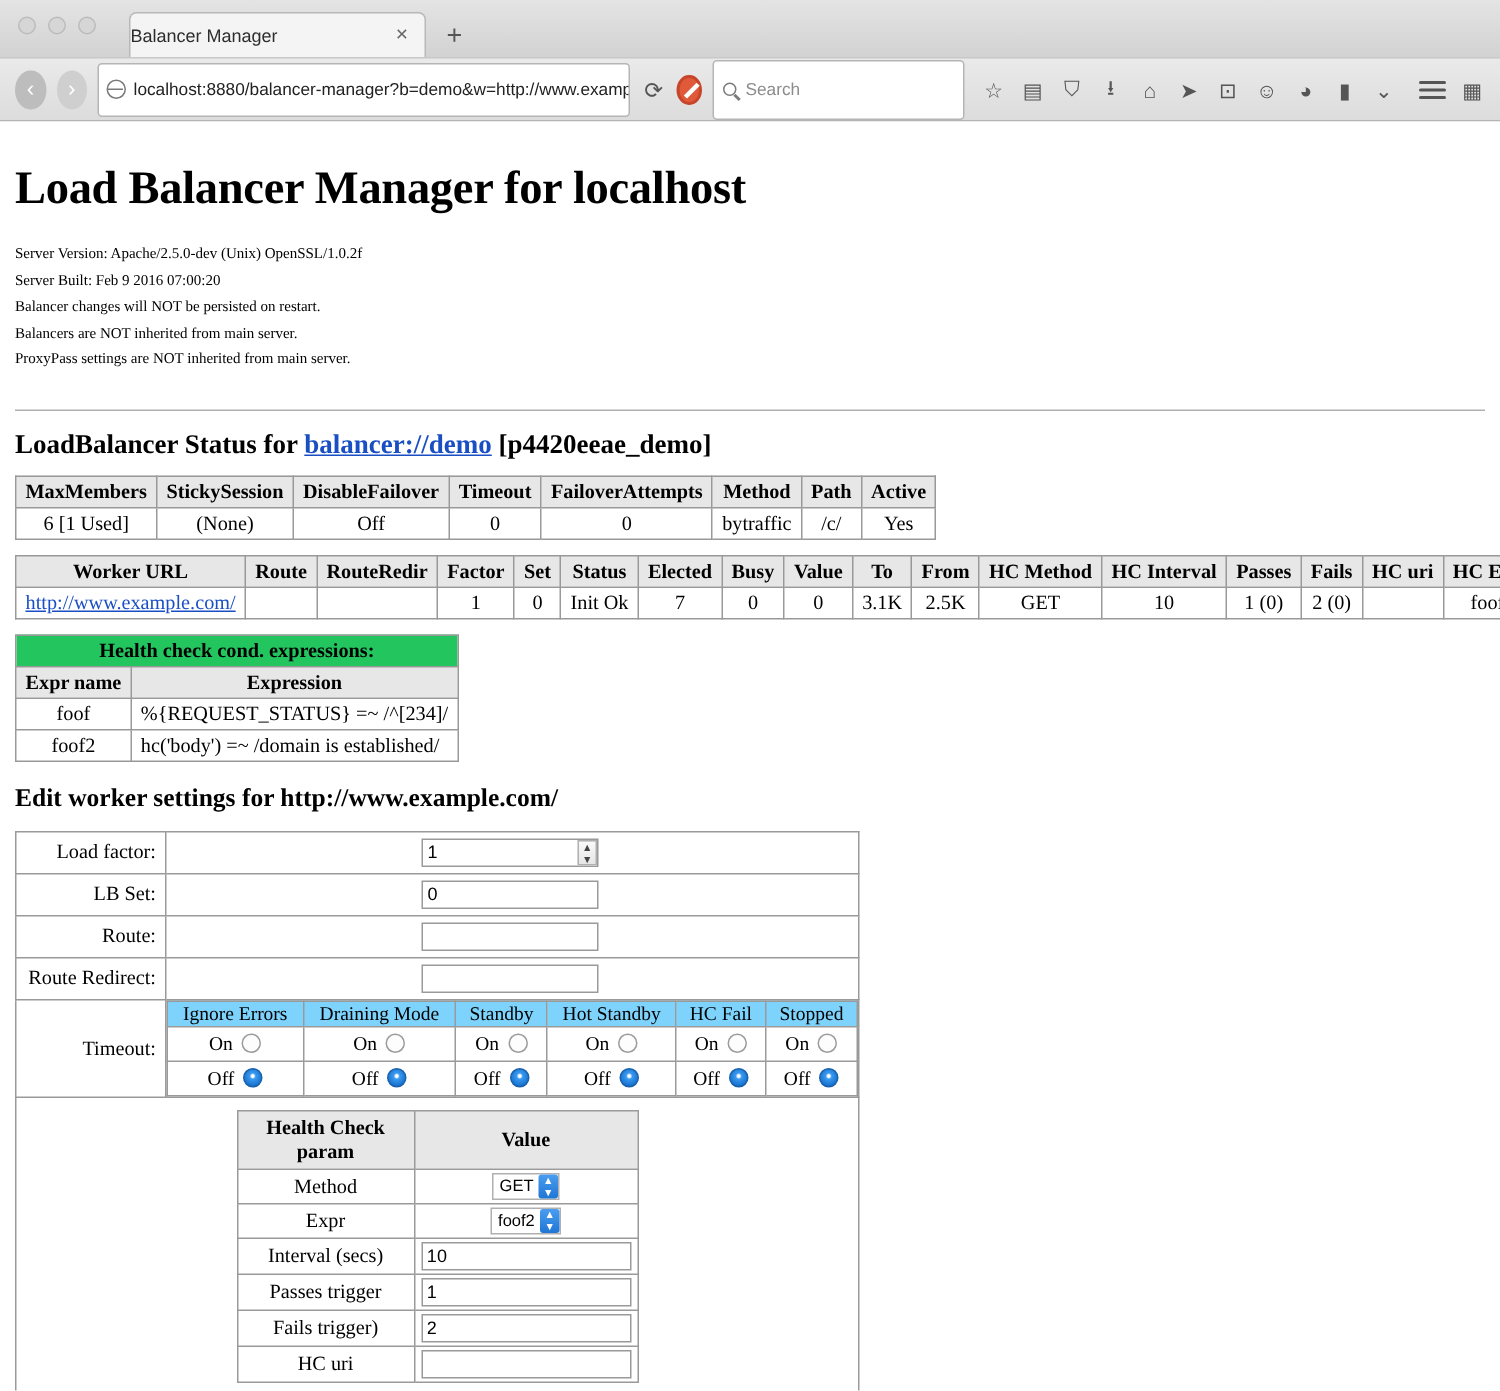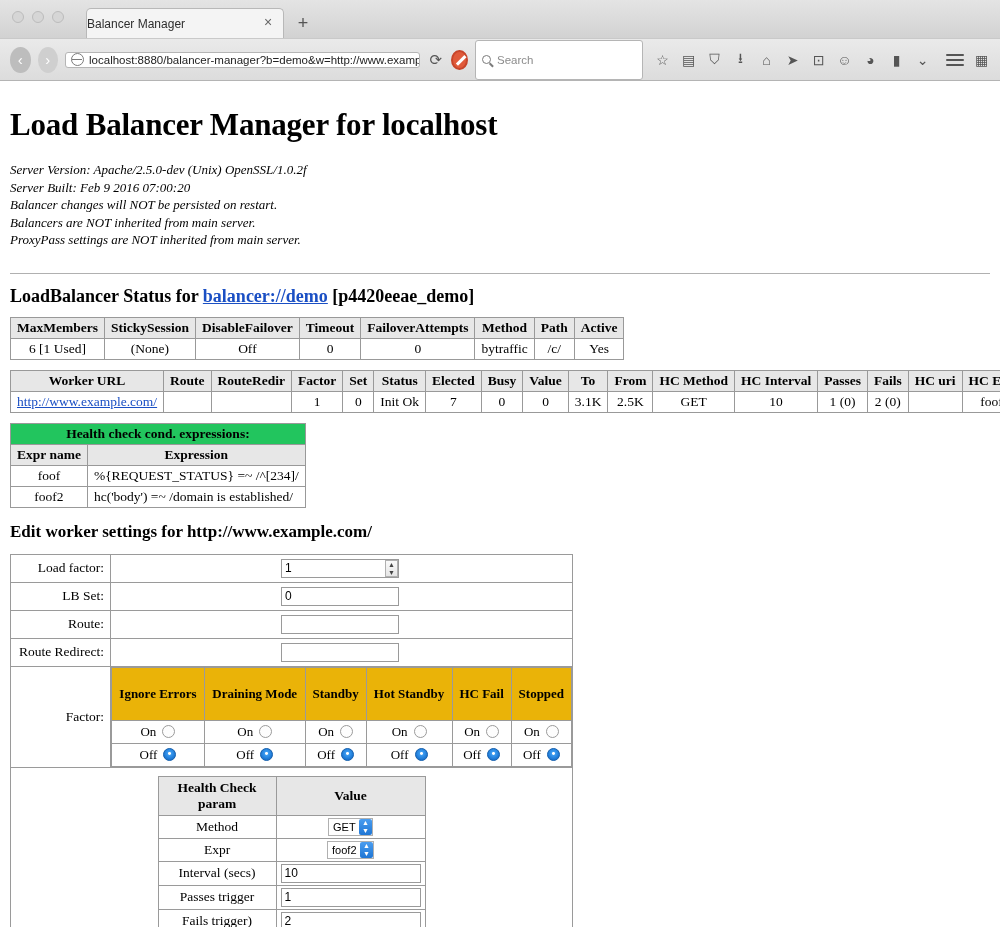--- a/index.html
+++ b/index.html
@@ -78,21 +78,21 @@
   }
   .navbtn {
     width: 26px; height: 26px; border-radius: 50%;
     background: #cfcfcf;
     display: flex; align-items: center; justify-content: center;
     color: #fff; font-size: 15px;
   }
   .navbtn.enabled { background: #bdbdbd; }
   .urlbar {
     flex: 0 0 355px;
-    height: 16px;
+    height: 36px;
     background: #fff;
     border: 1px solid #b5b5b5;
     border-radius: 3px;
     display: flex; align-items: center;
     padding: 0 5px;
     font-size: 11.5px;
     color: #222;
     overflow: hidden;
     white-space: nowrap;
   }
@@ -148,21 +148,21 @@
     color: #000;
     background: #fff;
   }
   h1.page-title {
     font-family: "Liberation Serif", serif;
     font-size: 31px;
     font-weight: bold;
     margin: 6px 0 18px 0;
     letter-spacing: -0.2px;
   }
-  .server-info { font-size: 13px; line-height: 17.5px; margin-bottom: 24px; font-style: italic; }
+  .server-info { font-size: 10px; line-height: 17.5px; margin-bottom: 24px; }
   hr.rule { border: none; border-top: 1px solid #b0b0b0; margin: 10px 0 12px 0; }
   h3.section {
     font-size: 18px; font-weight: bold; margin: 8px 0 10px 0;
     font-family: "Liberation Serif", serif;
   }
   h3.section a { color: #1a4fc4; }
   h3.edit { font-size: 17px; font-weight: bold; margin: 14px 0 12px 0; }
 
   table.data {
     border-collapse: collapse;
@@ -213,22 +213,22 @@
     font-size: 7px; line-height: 8px; text-align: center; color: #444;
   }
   .indent-cell { padding-left: 170px !important; }
 
   table.status-tbl {
     border-collapse: collapse; width: 100%;
     font-size: 13px;
   }
   table.status-tbl th {
     border: 1px solid #9a9a9a;
-    background: #eab308;
-    padding: 18px 6px; font-weight: bold; text-align:center;
+    background: #7dd3fc;
+    padding: 0 6px; font-weight: normal; text-align:center;
     white-space: nowrap;
   }
   table.status-tbl td {
     border: 1px solid #9a9a9a;
     padding: 3px 6px; text-align: center;
   }
   .radio-row { display:flex; align-items:center; justify-content:center; gap:6px; }
   .radio {
     width: 13px; height: 13px; border-radius: 50%;
     border: 1px solid #9b9b9b; background: #fdfdfd; display:inline-block;
@@ -460,21 +460,21 @@
           <input class="txt w118" type="text" value="" style="">
         </td>
       </tr>
       <tr>
         <td class="lbl">Route Redirect:</td>
         <td class="indent-cell">
           <input class="txt w118" type="text" value="" style="">
         </td>
       </tr>
       <tr>
-        <td class="lbl">Factor:</td>
+        <td class="lbl">Timeout:</td>
         <td style="padding:0 !important;">
           <table class="status-tbl">
             <thead>
               <tr>
                 <th>Ignore Errors</th>
                 <th>Draining Mode</th>
                 <th>Standby</th>
                 <th>Hot Standby</th>
                 <th>HC Fail</th>
                 <th>Stopped</th>

